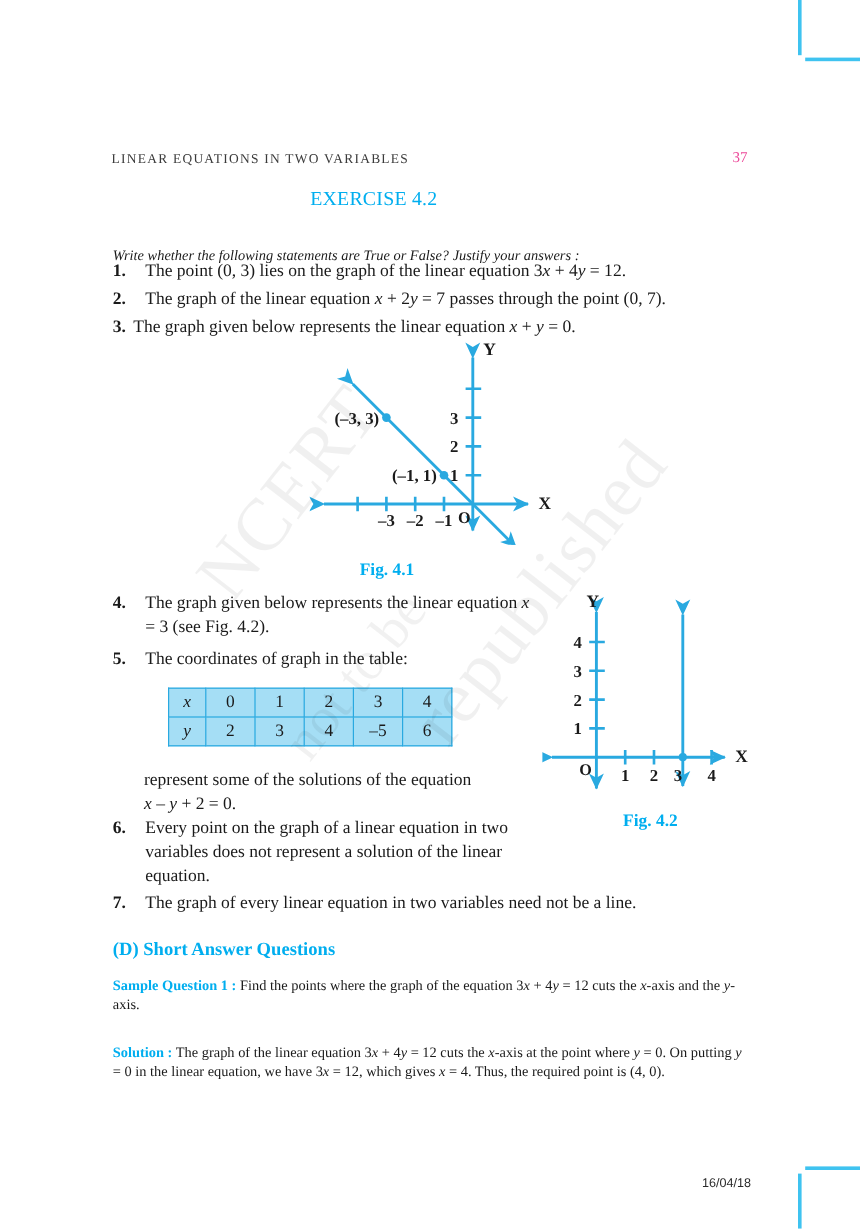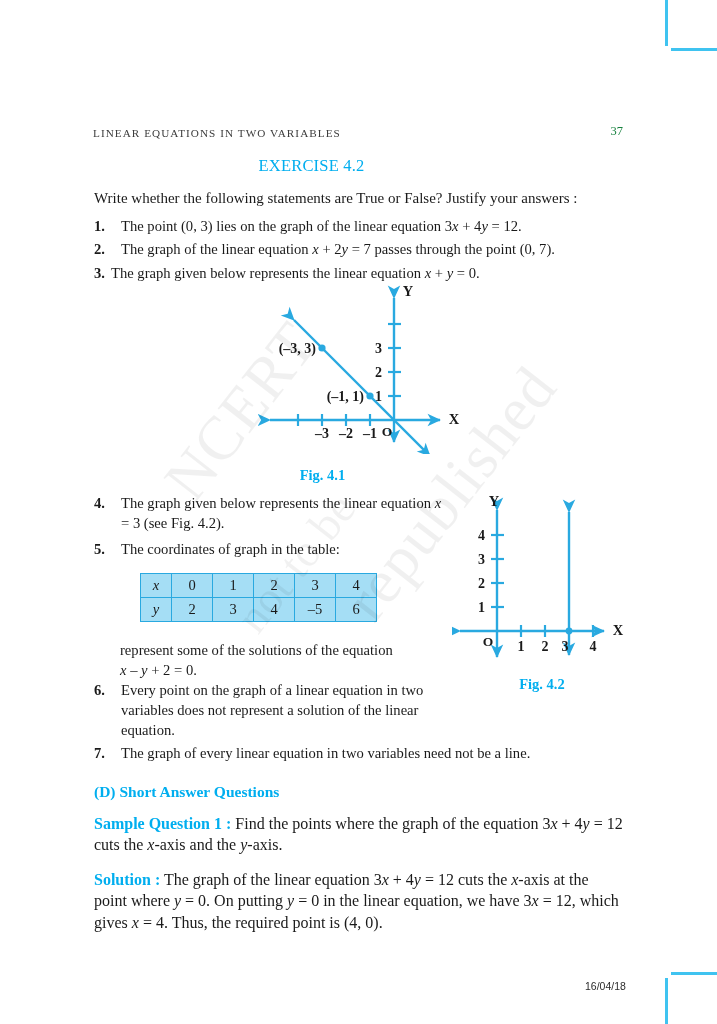--- a/index.html
+++ b/index.html
@@ -77,21 +77,21 @@
     align-items: flex-end;
   }
   #runhead .rh-title {
     font-size: 11.2px;
     letter-spacing: 1.05px;
     color: #3b3b3b;
     font-family: "Liberation Serif", serif;
   }
   #runhead .rh-page {
     font-size: 12.5px;
-    color: #15803d;
+    color: #ec4899;
   }
 
   
   #content {
     position: absolute;
     left: 0; top: 0;
     width: 717px;
     z-index: 3;
   }
   .ex-title {
@@ -99,24 +99,25 @@
     left: 0; top: 156px;
     width: 623px;
     text-align: center;
     color: #00AEEF;
     font-weight: normal;
     font-size: 16.5px;
     letter-spacing: 0.2px;
   }
   .lead {
     position: absolute;
-    left: 94px; top: 189px;
+    left: 94px; top: 206px;
     width: 530px;
-    font-size: 15px;
+    font-size: 12px;
     line-height: 1.32;
+    font-style: italic;
   }
   .qrow {
     position: absolute;
     font-size: 14.6px;
     line-height: 1.36;
   }
   .qnum {
     position: absolute;
     font-weight: bold;
     width: 22px;
@@ -158,21 +159,21 @@
     position: absolute;
     left: 94px; top: 783px;
     color: #00AEEF;
     font-weight: bold;
     font-size: 15.5px;
   }
   .para {
     position: absolute;
     left: 94px;
     width: 530px;
-    font-size: 16px;
+    font-size: 12px;
     line-height: 1.34;
     text-align: left;
   }
   .lbl-blue { color: #00AEEF; font-weight: bold; }
 
   
   #footdate {
     position: absolute;
     left: 585px; top: 980px;
     font-family: "Liberation Sans", sans-serif;

